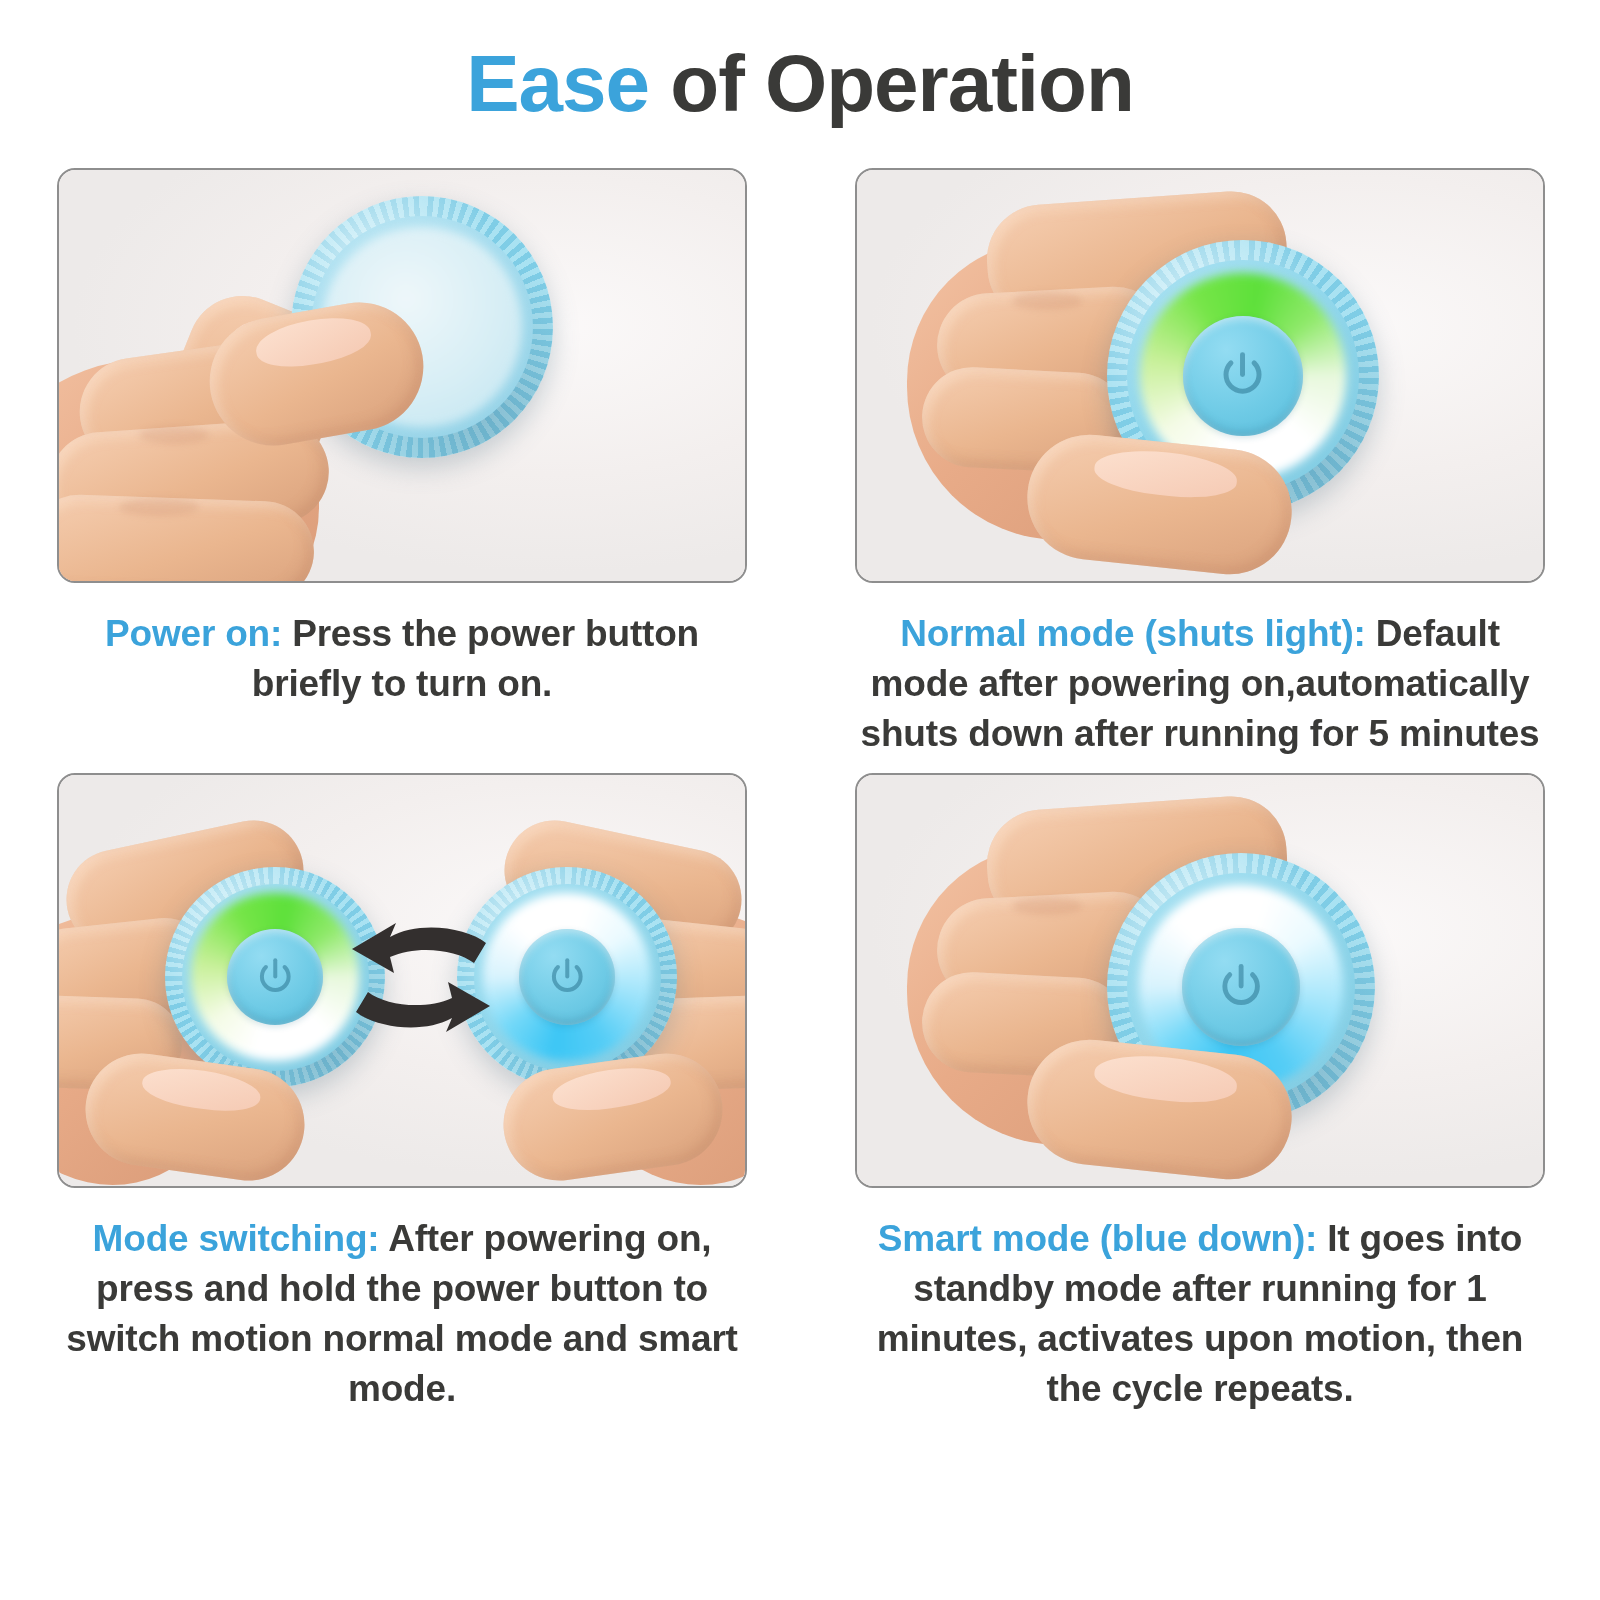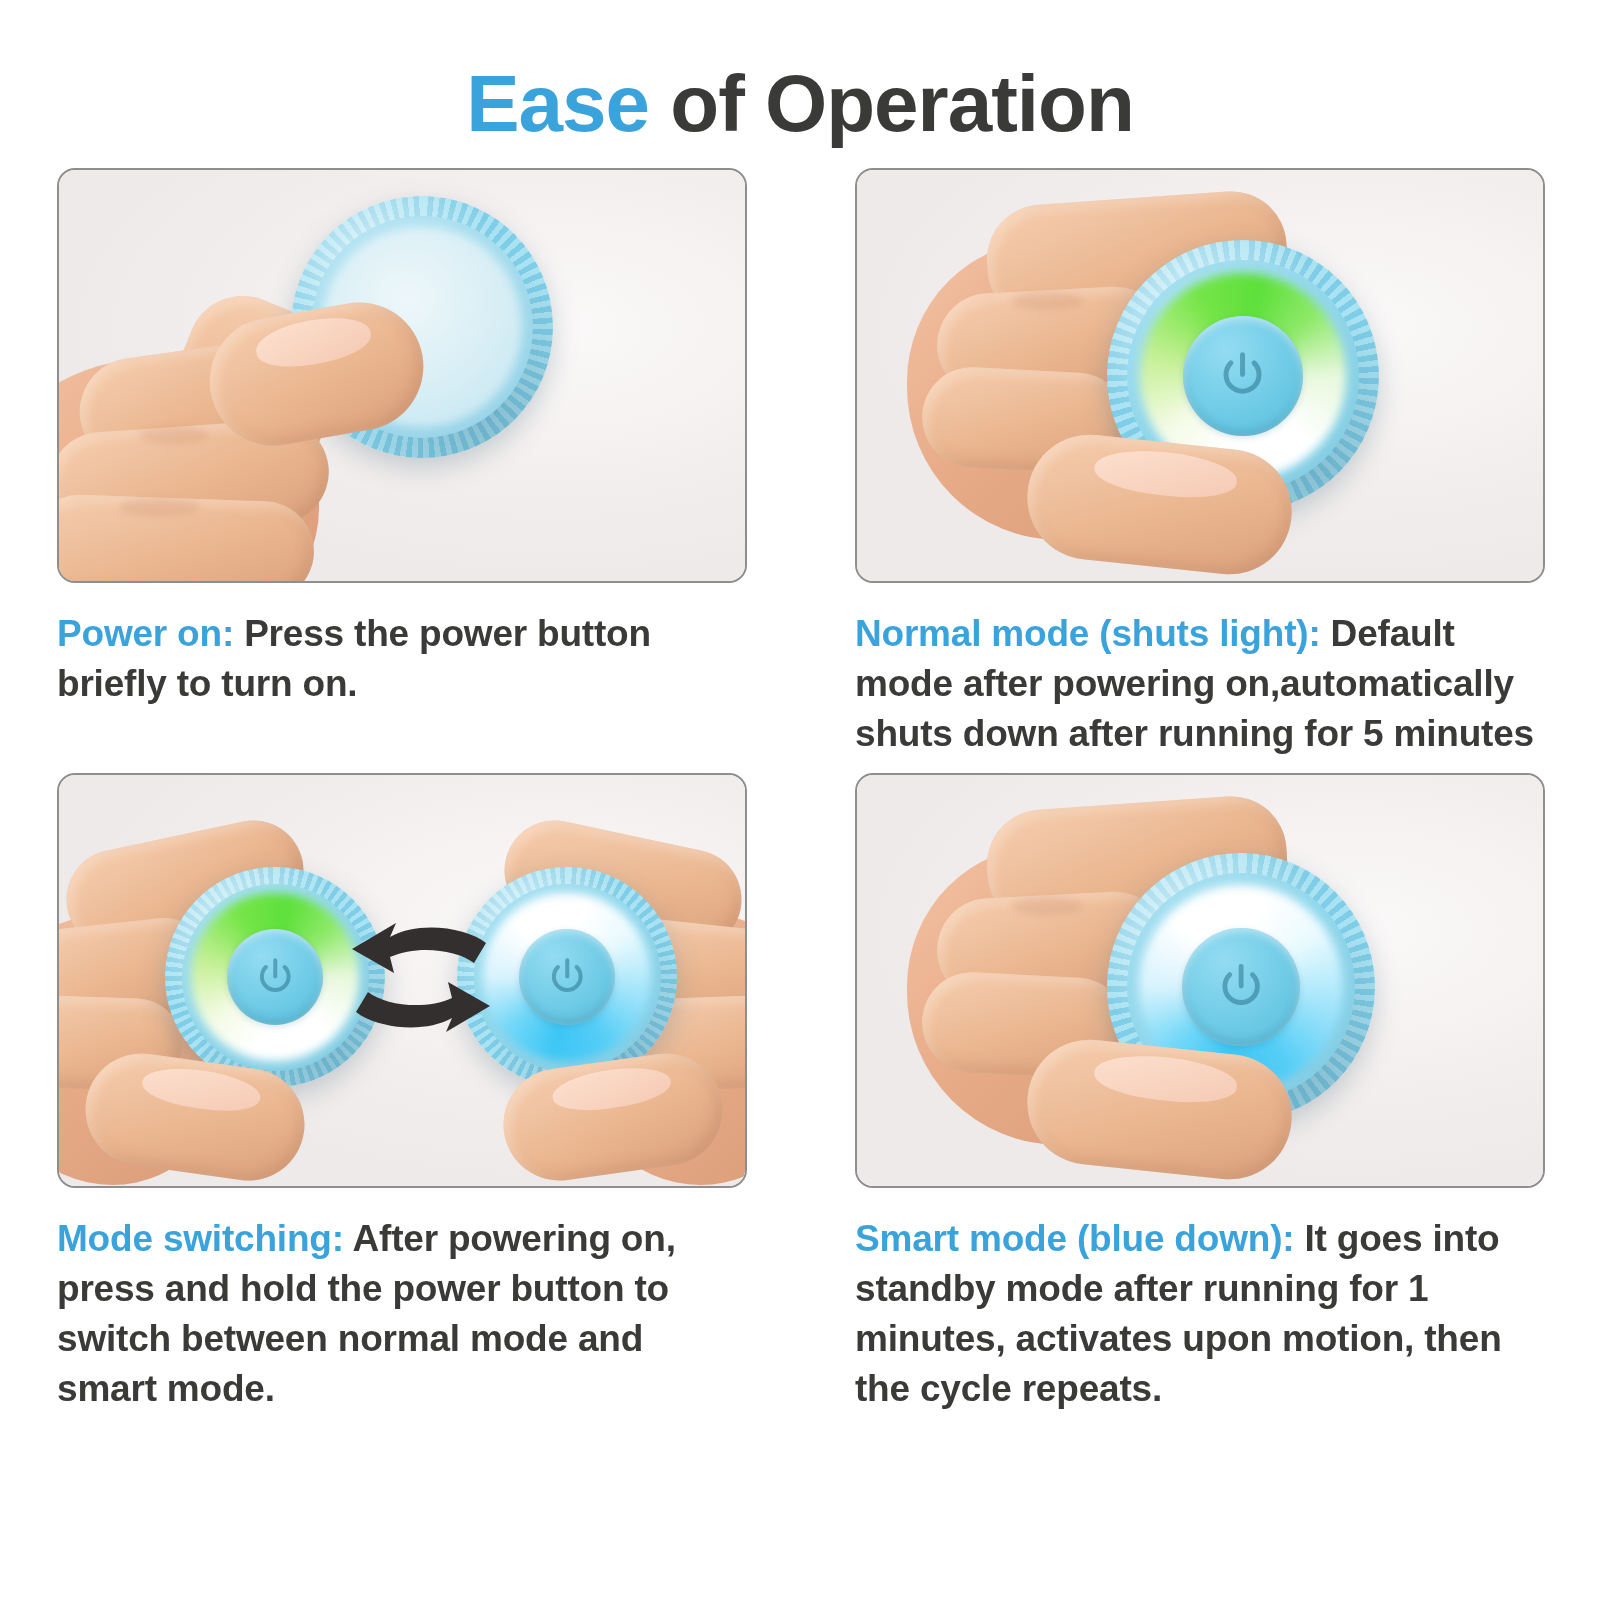--- a/index.html
+++ b/index.html
@@ -15,36 +15,36 @@
 
   
   .title {
     text-align: center;
     padding-top: 44px;
     font-size: 80px;
     font-weight: 700;
     letter-spacing: -1px;
     line-height: 1.0;
     white-space: nowrap;
-    margin-top: 20px;
   }
   .title .accent { color: #3BA3DB; }
   .title .dark   { color: #3A3A38; }
 
   
   .grid {
     position: absolute;
     top: 168px;
     left: 57px;
     width: 1488px;
     display: grid;
     grid-template-columns: 690px 690px;
     grid-template-rows: auto auto;
     column-gap: 108px;
     row-gap: 14px;
+    text-align: center;
   }
   .cell { width: 690px; }
 
   
   .photo {
     position: relative;
     width: 690px;
     height: 415px;
     border: 2px solid #8e8e8e;
     border-radius: 18px;
@@ -306,21 +306,21 @@
 
       <div class="arrows" style="left:287px; top:140px;">
         <svg viewBox="0 0 150 125">
           <path class="arrow-shape" d="M140 28 C120 12 72 6 44 22 L50 8 L6 34 L48 58 L44 42 C70 30 110 34 128 48 Z"></path>
           <path class="arrow-shape" d="M10 97 C30 113 78 119 106 103 L100 117 L144 91 L102 67 L106 83 C80 95 40 91 22 77 Z"></path>
         </svg>
       </div>
     </div>
 
     <div class="caption">
-      <p><span class="lbl">Mode switching:</span><span> After powering on, press and hold the power button to switch between normal mode and smart mode.</span></p>
+      <p><span class="lbl">Mode switching:</span><span> After powering on, press and hold the power button to switch motion normal mode and smart mode.</span></p>
     </div>
   </div>
 
   <div class="cell">
     <div class="photo">
       <div class="photo-inner"></div>
 
       <div class="hand" style="left:60px; top:10px; width:520px; height:420px;">
         <div class="palm" style="left:-10px; top:60px; width:300px; height:300px;"></div>
         <div class="finger" style="left:70px; top:18px; width:300px; height:118px; transform:rotate(-4deg);"></div>

